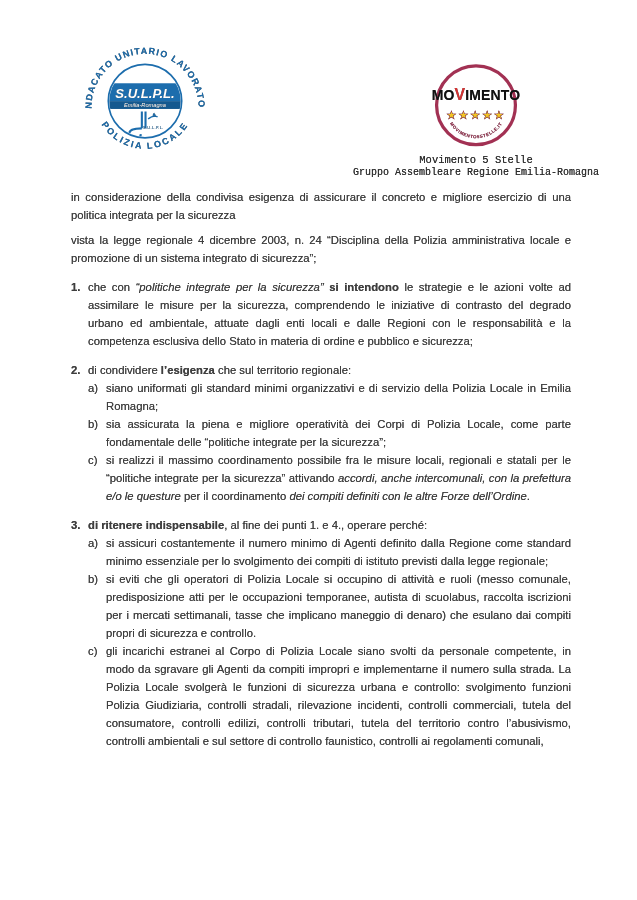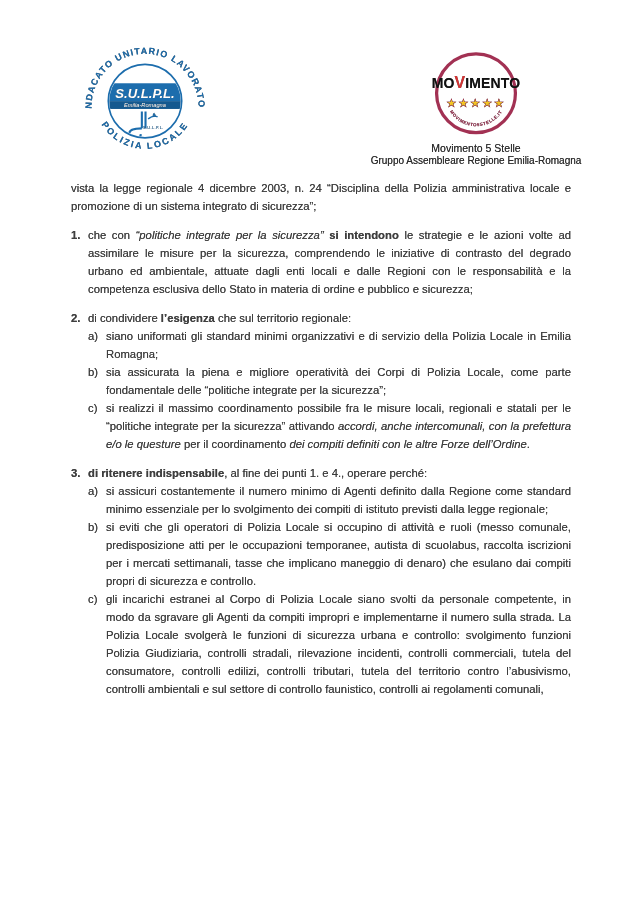--- a/index.html
+++ b/index.html
@@ -4,23 +4,23 @@
 <style>
   html,body{margin:0;padding:0;background:#e8e8e8;}
   .page{
     position:relative;width:637px;height:900px;margin:0 auto;background:#ffffff;
     font-family:"Liberation Sans","DejaVu Sans",sans-serif;
     color:#3e3e3e;overflow:hidden;
   }
   .scan{ text-shadow:0 0 .45px rgba(60,60,60,.85); }
   .header{position:relative;height:172px;}
   .sulpl-logo{position:absolute;left:82px;top:34px;width:126px;height:130px;}
-  .m5s-block{position:absolute;left:346px;top:48px;width:260px;text-align:center;}
+  .m5s-block{position:absolute;left:346px;top:60px;width:260px;text-align:center;}
   .m5s-logo{width:100px;height:100px;display:block;margin:0 auto;}
-  .m5s-caption{font-family:Liberation Sans, sans-serif;color:#2b2b2b;line-height:1.25;margin-top:-6px;}
+  .m5s-caption{font-family:Liberation Mono, monospace;color:#2b2b2b;line-height:1.25;margin-top:-6px;}
   .m5s-caption .c1{font-size:10.5px;}
   .m5s-caption .c2{font-size:10px;white-space:nowrap;}
   .title{ text-align:center;font-size:11.6px;line-height:21px;margin:10px 40px 0 40px;}
   .body-text{margin:0 66px 0 71px;font-size:11.3px;line-height:18px;}
   .para{ text-align:justify;margin-top:16px;}
   .para.tight{margin-top:7px;}
   .center-head{text-align:center;font-weight:bold;margin-top:22px;font-size:11.4px;}
   .item{display:flex;margin-top:11px;}
   .item .marker{width:17px;flex:0 0 17px;font-weight:bold;}
   .item .txt{flex:1;text-align:justify;}
@@ -85,20 +85,21 @@
       <div class="m5s-caption">
         <div class="c1">Movimento 5 Stelle</div>
         <div class="c2">Gruppo Assembleare Regione Emilia-Romagna</div>
       </div>
     </div>
   </div>
 
 
   <div class="body-text">
 
+    <div class="para">in considerazione della condivisa esigenza di assicurare il concreto e migliore esercizio di una politica integrata per la sicurezza</div>
     <div class="para tight">vista la legge regionale 4 dicembre 2003, n. 24 “Disciplina della Polizia amministrativa locale e promozione di un sistema integrato di sicurezza”;</div>
 
 
     <div class="item">
       <span class="marker">1.</span>
       <span class="txt"><span>che con </span><span class="i">“politiche integrate per la sicurezza”</span><span> </span><span class="b">si intendono</span><span> le strategie e le azioni volte ad assimilare le misure per la sicurezza, comprendendo le iniziative di contrasto del degrado urbano ed ambientale, attuate dagli enti locali e dalle Regioni con le responsabilità e la competenza esclusiva dello Stato in materia di ordine e pubblico e sicurezza;</span></span>
     </div>
 
     <div class="item">
       <span class="marker">2.</span>

